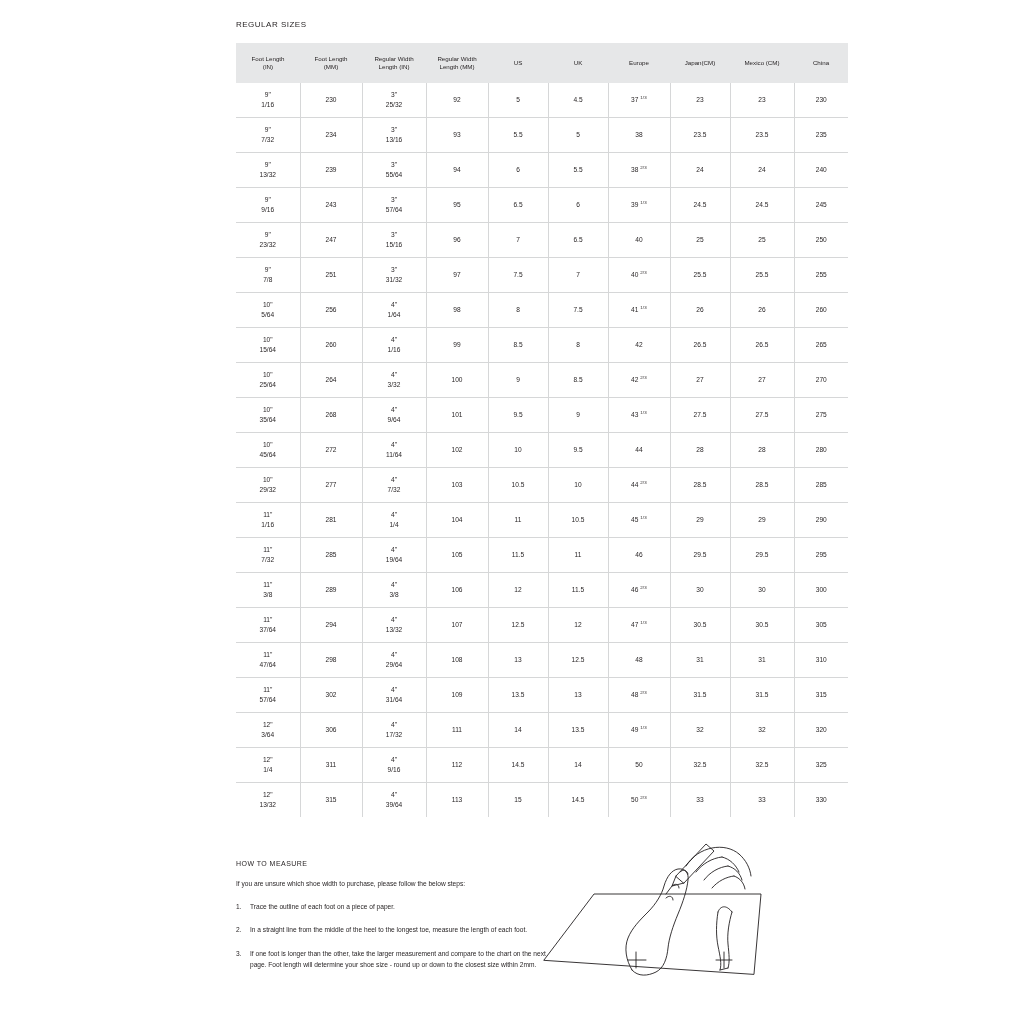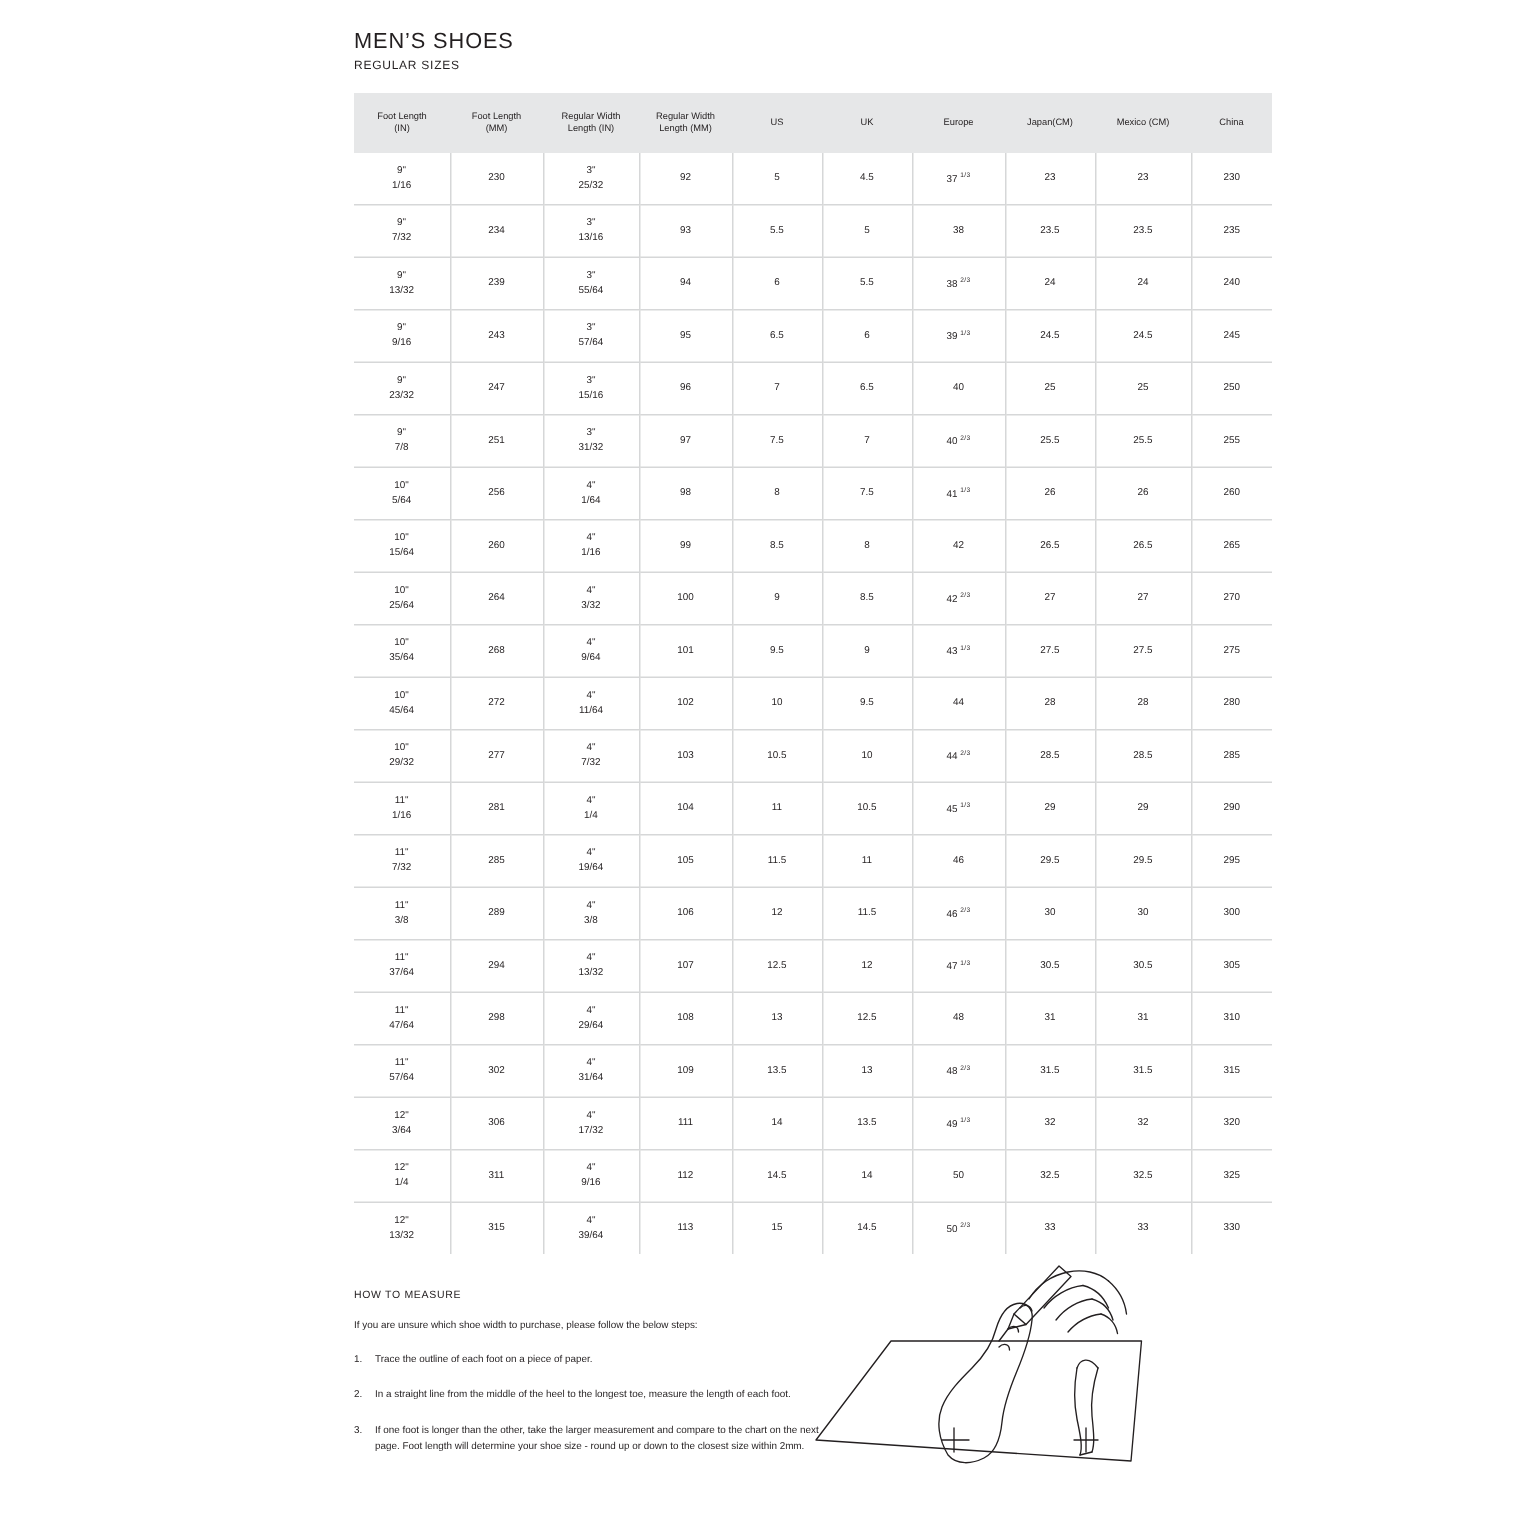--- a/index.html
+++ b/index.html
@@ -111,21 +111,20 @@
     left: 300px;
     top: -18px;
     width: 260px;
     height: 150px;
   }
 </style>
 </head>
 <body>
 
 <div class="page">
-  <h1 class="title">MEN’S SHOES</h1>
   <div class="subtitle">REGULAR SIZES</div>
 
   <table class="size-chart">
     <thead>
       <tr>
         <th style="width:58px">
           <span>Foot Length</span><br>
           <span>(IN)</span>
         </th>
         <th style="width:56px">

